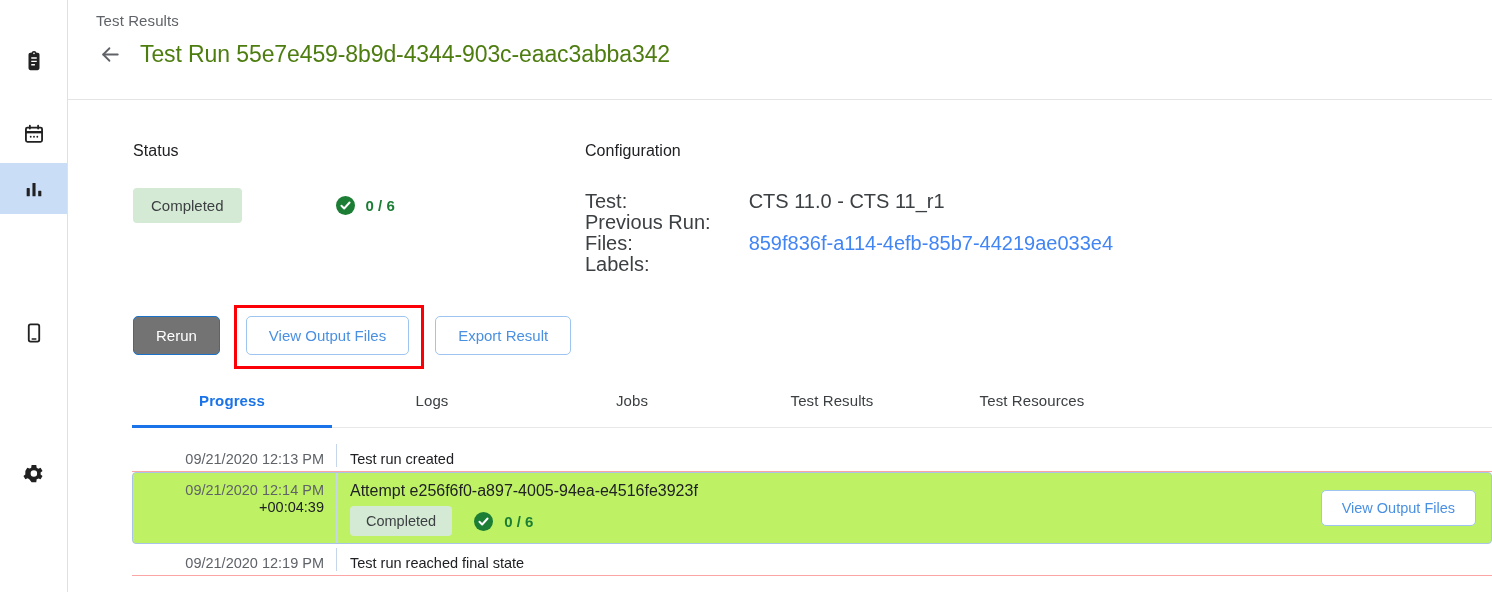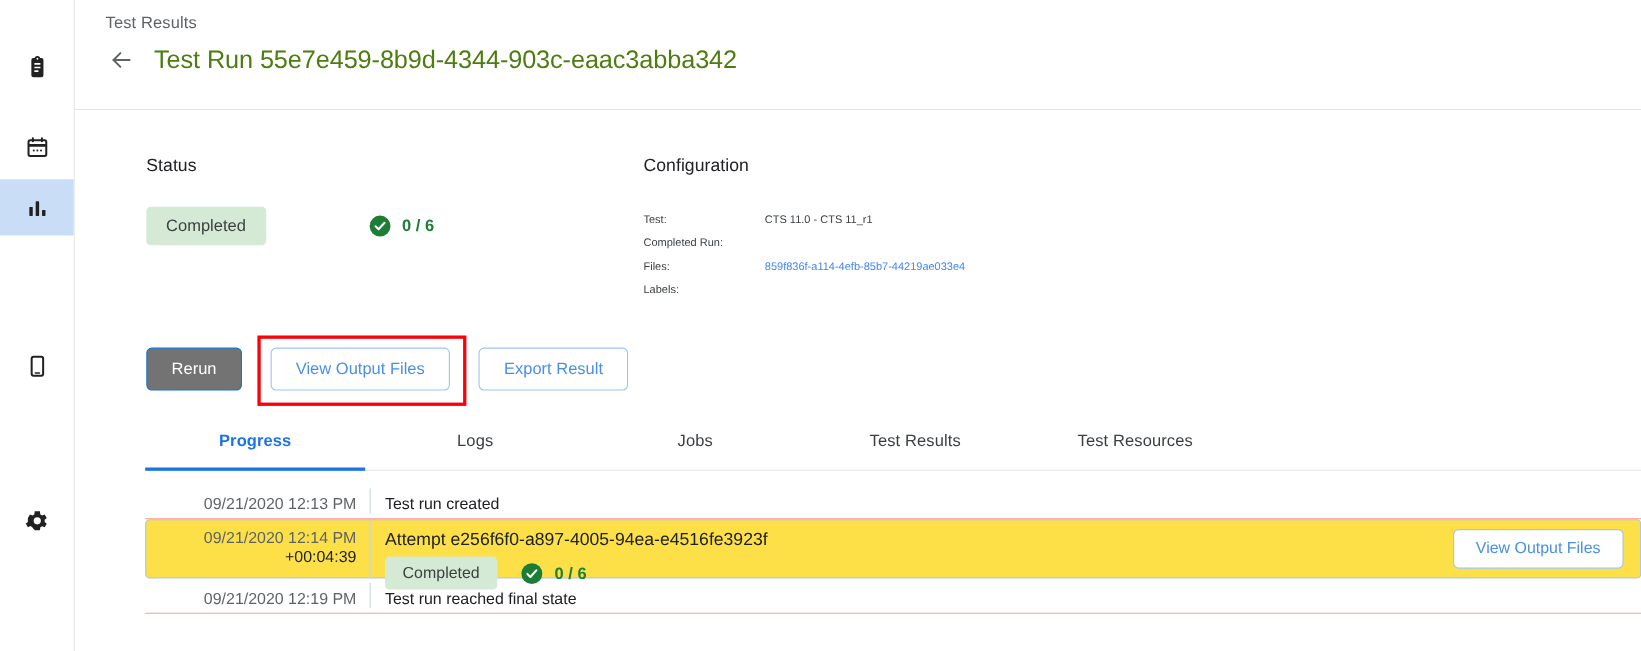--- a/index.html
+++ b/index.html
@@ -124,21 +124,21 @@
     white-space: nowrap;
   }
 
   #config-block { position: absolute; left: 517px; top: 42px; }
   #config-heading { position: absolute; left: 0; top: 0; }
   #config-table {
     position: absolute; left: 0; top: 50px;
     border-collapse: collapse;
   }
   #config-table td {
-    font-size: 10px;
+    font-size: 20px;
     color: #3c4043;
     padding: 0 0 3px 0;
     vertical-align: top;
     white-space: nowrap;
     line-height: 18px;
     margin-left: 31px;
   }
   #config-table td.key { padding-right: 38px; }
   #config-table td.val a {
     color: #4285f4;
@@ -242,22 +242,22 @@
     font-size: 14.5px;
     color: #202124;
     white-space: nowrap;
   }
 
   .tl-card {
     border: 1px solid #a9c4e6;
     border-radius: 4px;
     display: flex;
     align-items: stretch;
-    height: 54px;
-    background: #fde047;
+    height: 72px;
+    background: #bef264;
     position: relative;
   }
   .tl-card .tl-date {
     padding-top: 9px;
     border-right: 1px solid #c5d6ea;
     width: 204px;
   }
   .tl-card .tl-date .delta {
     display: block;
     color: #202124;
@@ -383,21 +383,21 @@
 
     <div id="config-block">
       <div id="config-heading" class="section-heading">Configuration</div>
       <table id="config-table">
         <tbody>
           <tr>
             <td class="key">Test:</td>
             <td class="val">CTS 11.0 - CTS 11_r1</td>
           </tr>
           <tr>
-            <td class="key">Completed Run:</td>
+            <td class="key">Previous Run:</td>
             <td class="val"></td>
           </tr>
           <tr>
             <td class="key">Files:</td>
             <td class="val">
               <a href="#">859f836f-a114-4efb-85b7-44219ae033e4</a>
             </td>
           </tr>
           <tr>
             <td class="key">Labels:</td>

